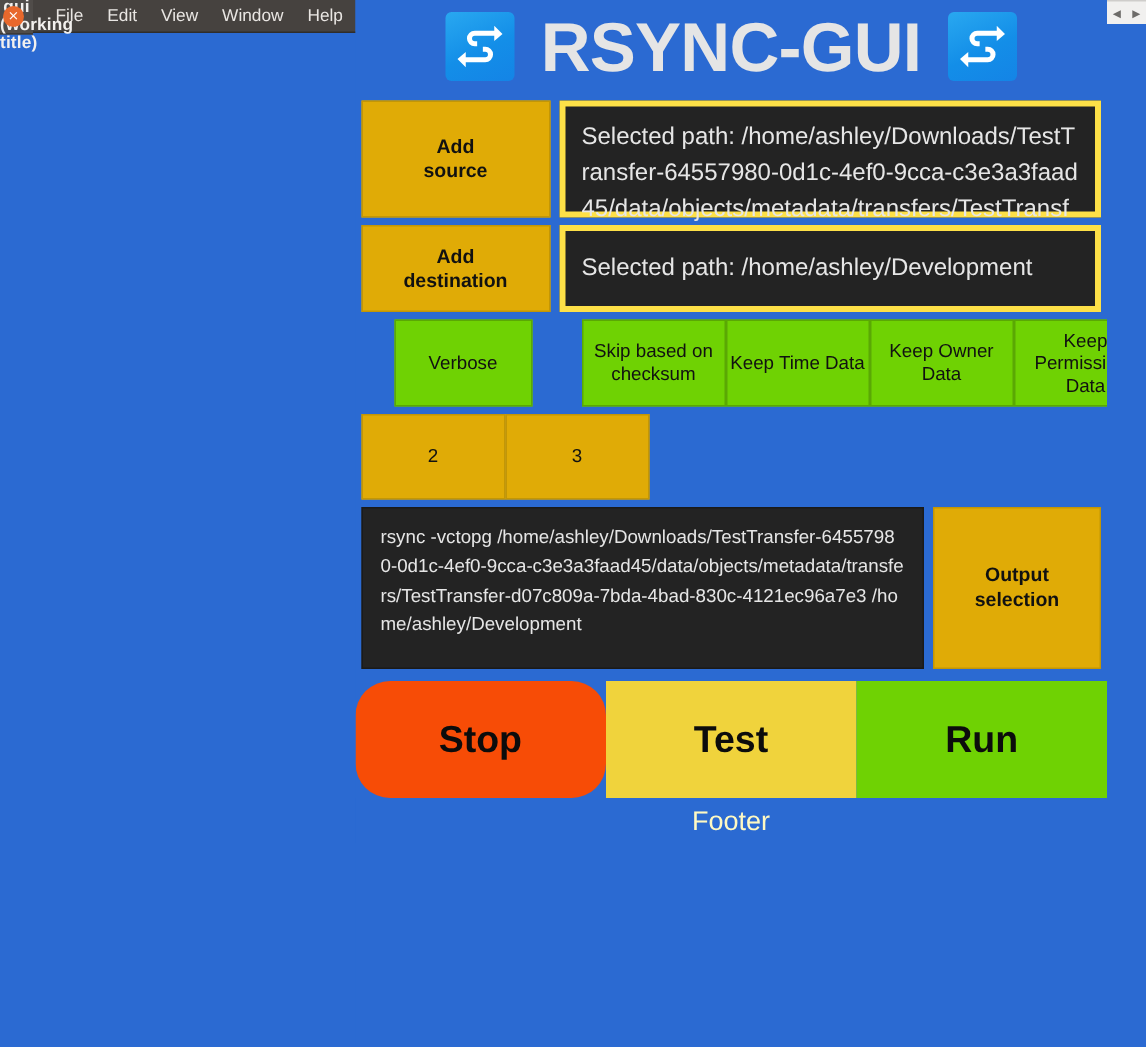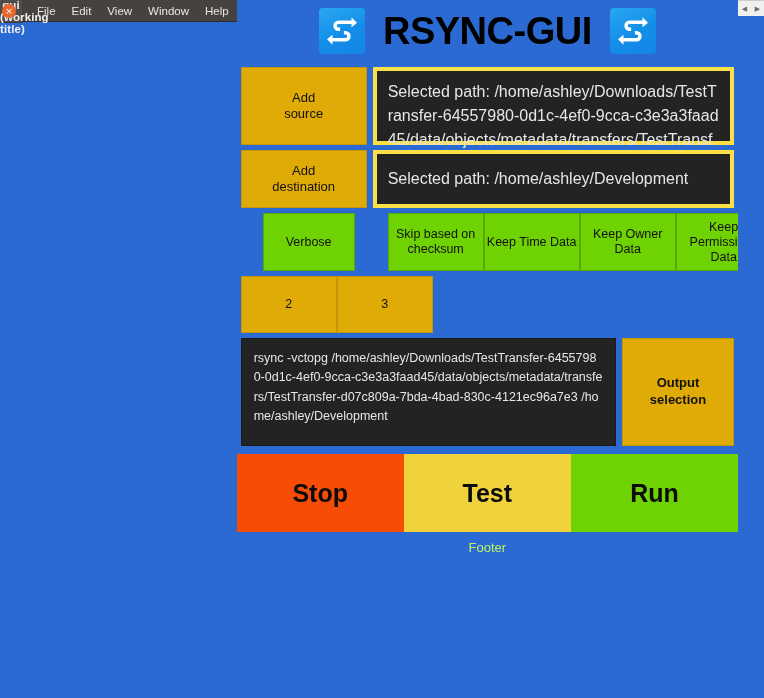--- a/index.html
+++ b/index.html
@@ -45,28 +45,28 @@
 
   
   .headerband{height:62px;display:flex;align-items:center;justify-content:center;gap:18px;}
   .logoicon{
     width:46px;height:46px;border-radius:4px;
     background:linear-gradient(155deg,#29a8f0 0%,#138ee8 55%,#1484e6 100%);
     display:flex;align-items:center;justify-content:center;flex:0 0 46px;
   }
   .logoicon svg{display:block;}
   .apptitle{
-    font-size:38px;font-weight:bold;color:#000000;letter-spacing:-0.5px;
+    font-size:46px;font-weight:bold;color:#e5e5e5;letter-spacing:-0.5px;
     line-height:1;white-space:nowrap;
   }
 
   
   .row{display:flex;padding:0 4px;gap:6px;}
   .gold{
-    background:#e0ab06;color:#111;font-weight:normal;
+    background:#e0ab06;color:#111;font-weight:bold;
     display:flex;align-items:center;justify-content:center;text-align:center;
     font-size:13px;line-height:1.25;border:1px solid #c39605;box-sizing:border-box;
   }
   .pathbox{
     background:#232323;color:#e6e6e6;flex:1 1 auto;
     font-size:16px;line-height:1.5;padding:9px 11px;box-sizing:border-box;
     word-break:break-all;border:4px solid #fde047;
   }
 
   .srcrow{height:78px;margin-top:5px;}
@@ -100,27 +100,27 @@
     display:flex;align-items:center;justify-content:center;text-align:center;
     font-size:13px;line-height:1.3;border:1px solid #c39605;box-sizing:border-box;
   }
 
   
   .actions{display:flex;margin-top:8px;height:78px;}
   .act{
     flex:1 1 0;display:flex;align-items:center;justify-content:center;
     font-size:25px;font-weight:bold;color:#0c0c0c;box-sizing:border-box;
   }
-  .act.stop{background:#f74c06;}
+  .act.stop{background:#f74c06;border-radius:23px;}
   .act.test{background:#f0d33c;}
   .act.run{background:#6fd203;}
 
   .footer{
     height:30px;display:flex;align-items:center;justify-content:center;
-    color:#bef264;font-size:13px;background:#2b6ad2;
+    color:#fef9c3;font-size:18px;background:#2b6ad2;
   }
 
   
   .hscroll{
     flex:0 0 15px;height:15px;background:#f1f0ef;
     display:flex;align-items:center;border-top:1px solid #cfcdcb;
   }
   .hscroll .arrow{
     width:13px;height:13px;display:flex;align-items:center;justify-content:center;
     color:#6d6b69;font-size:7px;flex:0 0 13px;

